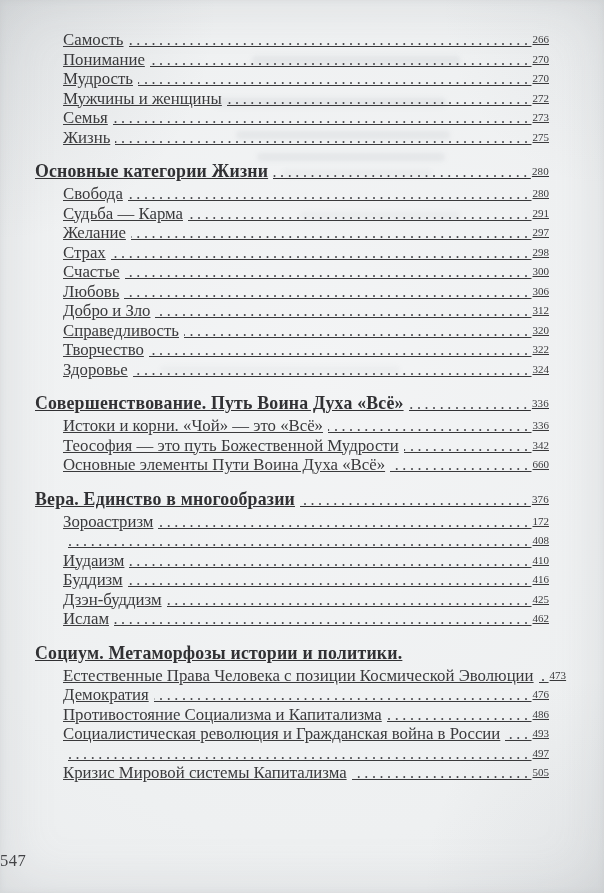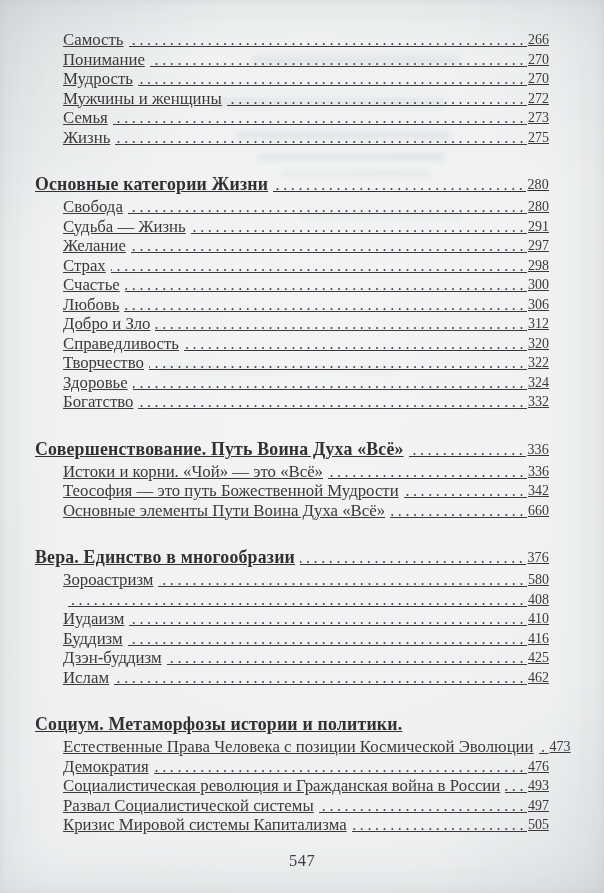--- a/index.html
+++ b/index.html
@@ -44,21 +44,21 @@
   .s6 { left: 300px; top: 212px; width: 160px; height: 7px; opacity: .6; }
   .s7 { left: 160px; top: 366px; width: 240px; height: 8px; opacity: .5; }
 
   .toc {
     position: absolute;
     left: 35px;
     top: 30px;
     width: 514px;
     color: #3a3a3c;
   }
-  .toc-section + .toc-section { margin-top: 25px; }
+  .toc-section + .toc-section { margin-top: 12px; }
 
   .toc-row {
     display: flex;
     align-items: flex-start;
     font-size: 16.8px;
     line-height: 19.5px;
     text-decoration: underline;
   }
   .toc-row.heading {
     font-size: 17.8px;
@@ -83,30 +83,30 @@
   .leader::after {
     content: "..........................................................................................";
     letter-spacing: 3.6px;
     font-size: 16px;
     color: #46464a;
   }
 
   .pagenum {
     white-space: nowrap;
     font-weight: 400;
-    font-size: 14px;
+    font-size: 11px;
     color: #3a3a3c;
   }
 
   .footer {
     position: absolute;
     left: 0;
     right: 0;
     top: 851px;
-    text-align: center;
+    text-align: left;
     font-size: 16.5px;
     letter-spacing: 0.5px;
     color: #3e3e41;
   }
 </style>
 </head>
 <body>
 
 <div class="paper">
   <div>
@@ -157,21 +157,21 @@
           <span class="title">Основные категории Жизни</span>
           <span class="leader"></span>
           <span class="pagenum">280</span>
         </div>
         <div class="toc-row sub">
           <span class="title">Свобода</span>
           <span class="leader"></span>
           <span class="pagenum">280</span>
         </div>
         <div class="toc-row sub">
-          <span class="title">Судьба — Жизнь</span>
+          <span class="title">Судьба — Карма</span>
           <span class="leader"></span>
           <span class="pagenum">291</span>
         </div>
         <div class="toc-row sub">
           <span class="title">Желание</span>
           <span class="leader"></span>
           <span class="pagenum">297</span>
         </div>
         <div class="toc-row sub">
           <span class="title">Страх</span>
@@ -200,25 +200,20 @@
         </div>
         <div class="toc-row sub">
           <span class="title">Творчество</span>
           <span class="leader"></span>
           <span class="pagenum">322</span>
         </div>
         <div class="toc-row sub">
           <span class="title">Здоровье</span>
           <span class="leader"></span>
           <span class="pagenum">324</span>
-        </div>
-        <div class="toc-row sub">
-          <span class="title">Богатство</span>
-          <span class="leader"></span>
-          <span class="pagenum">332</span>
         </div>
       </div>
       <div class="toc-section">
         <div class="toc-row heading">
           <span class="title">Совершенствование. Путь Воина Духа «Всё»</span>
           <span class="leader"></span>
           <span class="pagenum">336</span>
         </div>
         <div class="toc-row sub">
           <span class="title">Истоки и корни. «Чой» — это «Всё»</span>
@@ -238,21 +233,21 @@
       </div>
       <div class="toc-section">
         <div class="toc-row heading">
           <span class="title">Вера. Единство в многообразии</span>
           <span class="leader"></span>
           <span class="pagenum">376</span>
         </div>
         <div class="toc-row sub">
           <span class="title">Зороастризм</span>
           <span class="leader"></span>
-          <span class="pagenum">580</span>
+          <span class="pagenum">172</span>
         </div>
         <div class="toc-row sub">
           <span class="leader"></span>
           <span class="pagenum">408</span>
         </div>
         <div class="toc-row sub">
           <span class="title">Иудаизм</span>
           <span class="leader"></span>
           <span class="pagenum">410</span>
         </div>
@@ -280,26 +275,30 @@
           <span class="title">Естественные Права Человека с позиции Космической Эволюции</span>
           <span class="leader"></span>
           <span class="pagenum">473</span>
         </div>
         <div class="toc-row sub">
           <span class="title">Демократия</span>
           <span class="leader"></span>
           <span class="pagenum">476</span>
         </div>
         <div class="toc-row sub">
+          <span class="title">Противостояние Социализма и Капитализма</span>
+          <span class="leader"></span>
+          <span class="pagenum">486</span>
+        </div>
+        <div class="toc-row sub">
           <span class="title">Социалистическая революция и Гражданская война в России</span>
           <span class="leader"></span>
           <span class="pagenum">493</span>
         </div>
         <div class="toc-row sub">
-          <span class="title">Развал Социалистической системы</span>
           <span class="leader"></span>
           <span class="pagenum">497</span>
         </div>
         <div class="toc-row sub">
           <span class="title">Кризис Мировой системы Капитализма</span>
           <span class="leader"></span>
           <span class="pagenum">505</span>
         </div>
       </div>
     </main>

